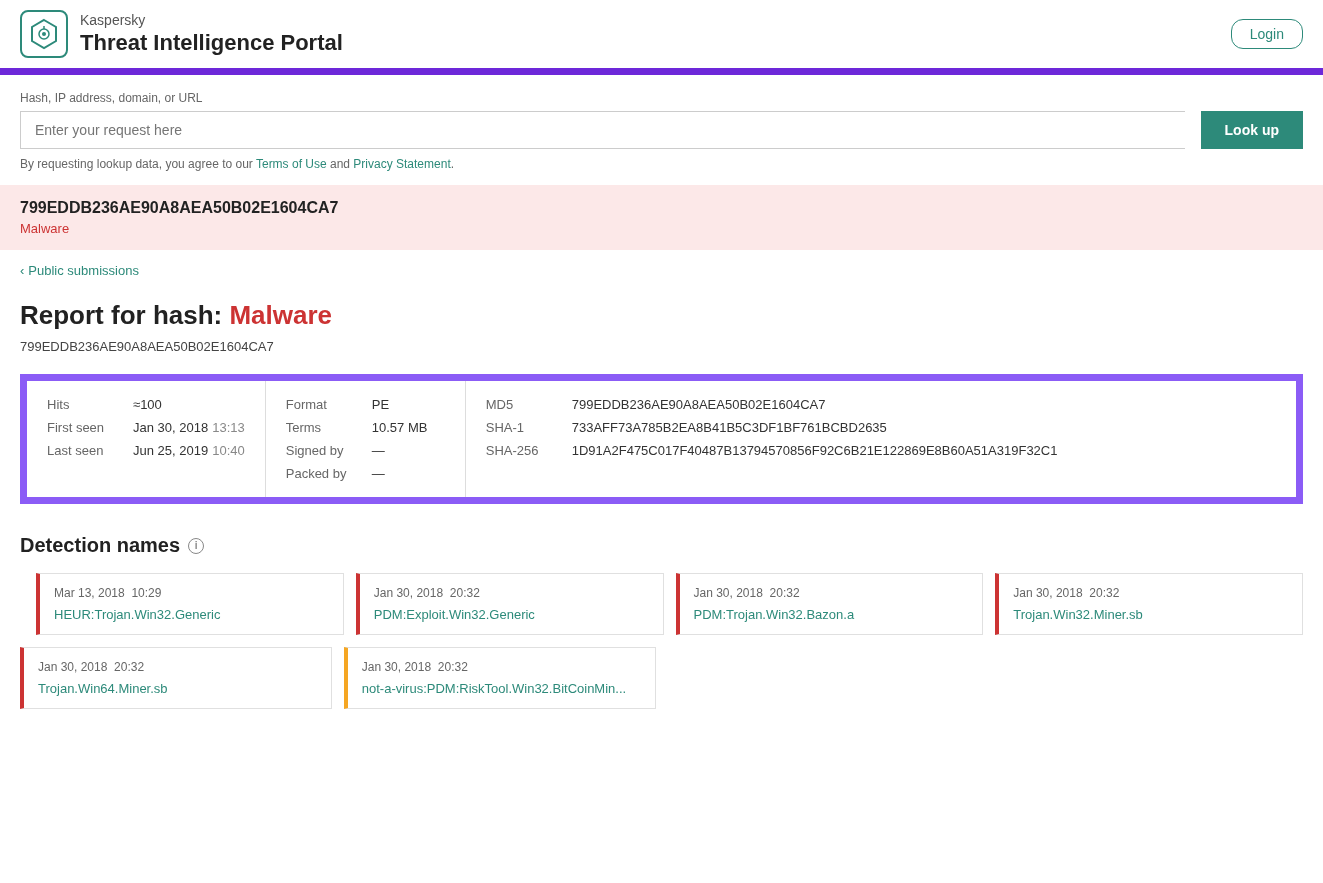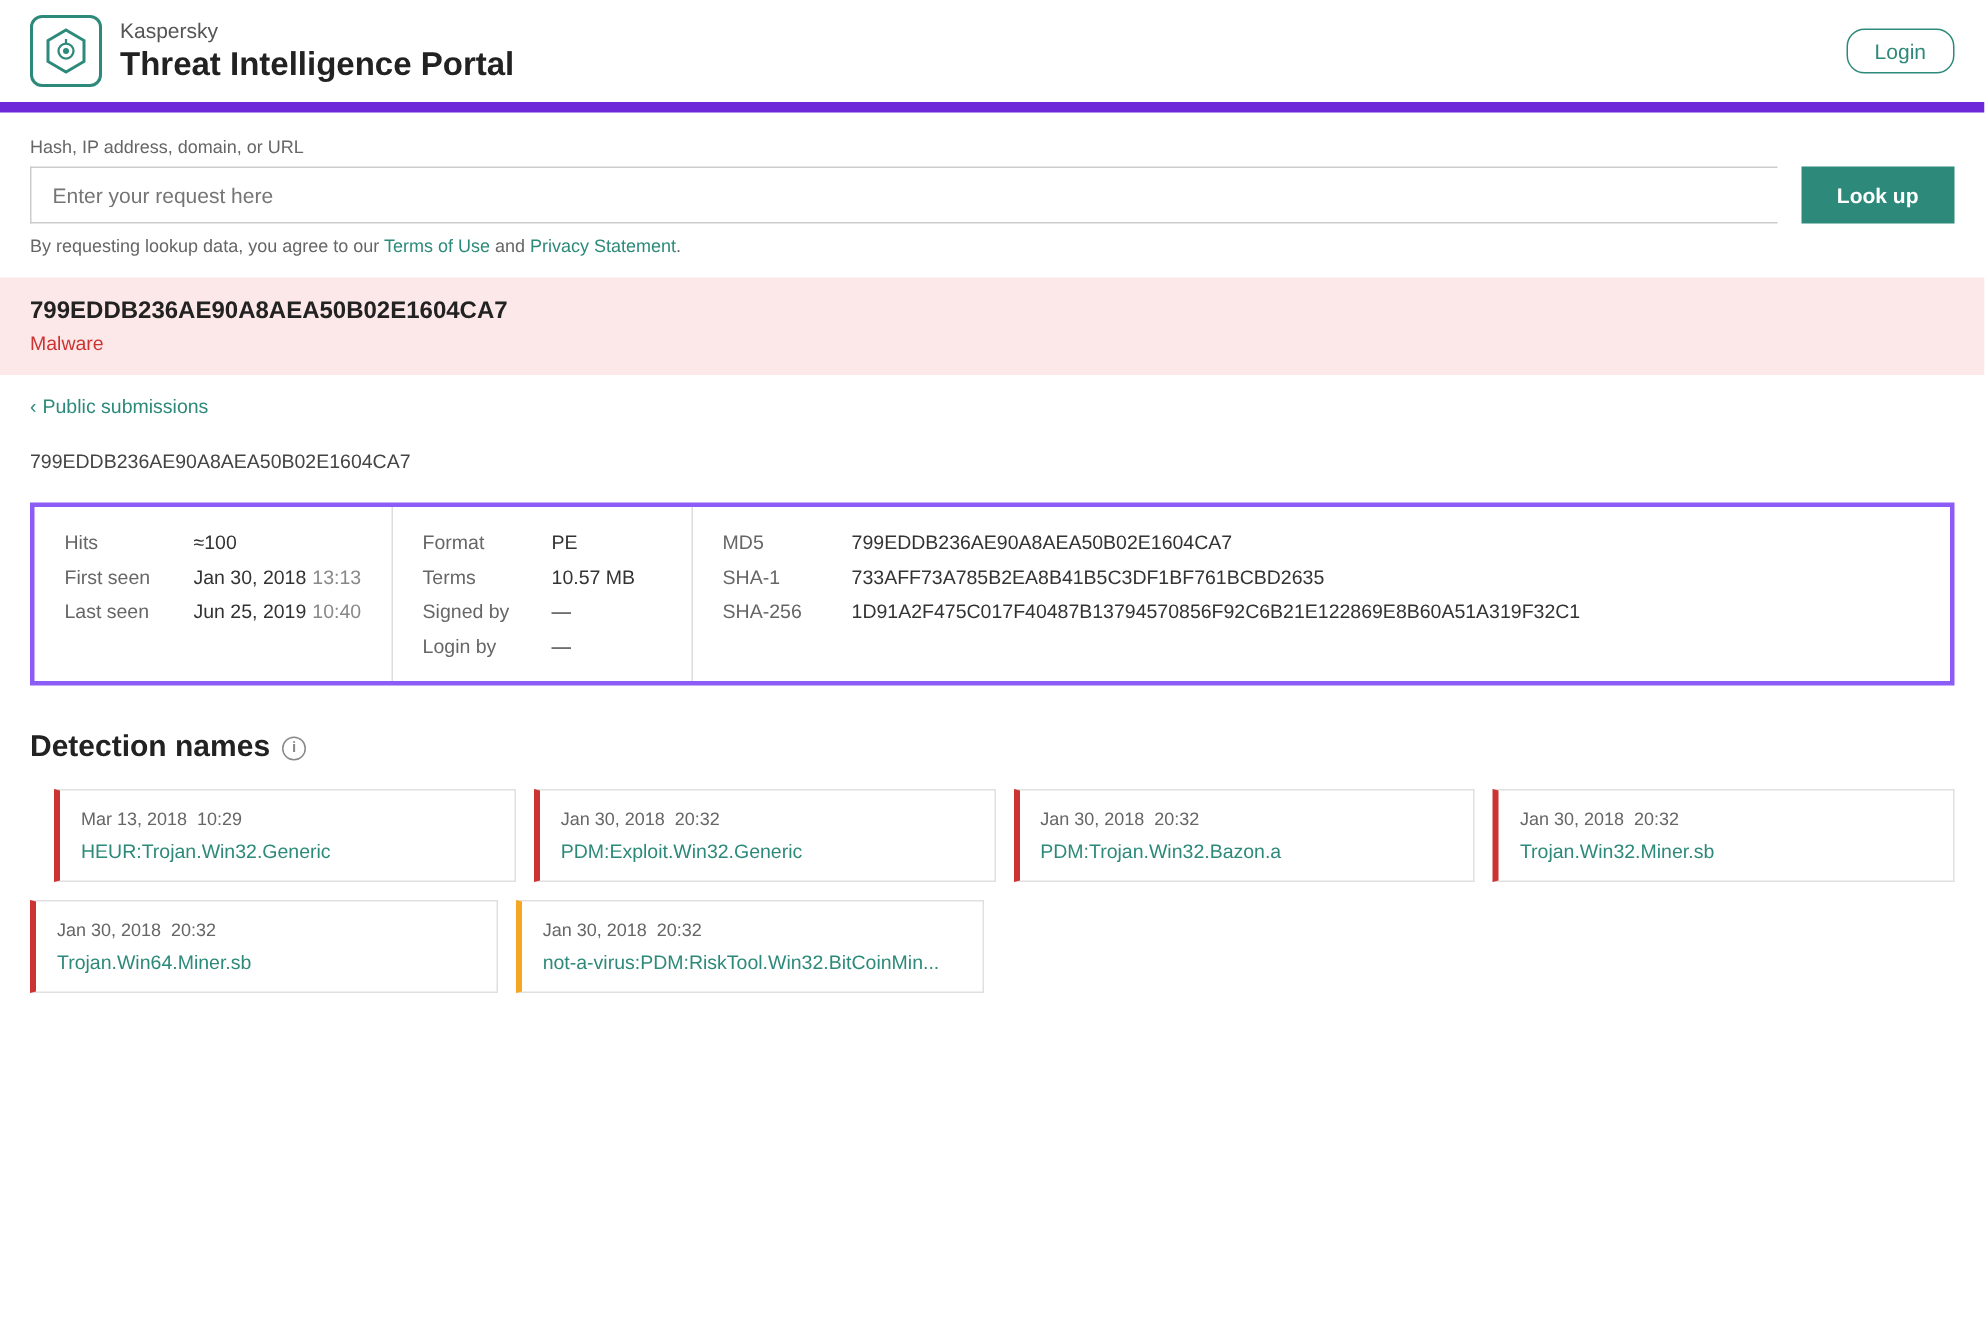--- a/index.html
+++ b/index.html
@@ -110,21 +110,21 @@
     .report-title .malware-word { color: #cc3333; }
 
     .hash-subtitle {
       font-size: 13px;
       color: #444;
       margin-bottom: 20px;
     }
 
     
     .info-table {
-      border: 3px solid #8b5cf6;
+      border: 7px solid #8b5cf6;
       display: flex;
       margin-bottom: 30px;
     }
     .info-col {
       padding: 16px 20px;
       border-right: 1px solid #ddd;
       min-width: 200px;
     }
     .info-col:last-child { border-right: none; flex: 1; }
     .info-row {
@@ -237,20 +237,23 @@
   <div class="hash-value">799EDDB236AE90A8AEA50B02E1604CA7</div>
   <div class="malware-status">Malware</div>
 </div>
 
 <div class="breadcrumb">
   <span class="breadcrumb-arrow">‹</span><a href="#">Public submissions</a>
 </div>
 
 <div class="main-content">
 
+  <div class="report-title">
+    <span>Report for hash: </span><span class="malware-word">Malware</span>
+  </div>
 
   <div class="hash-subtitle">799EDDB236AE90A8AEA50B02E1604CA7</div>
 
   <div class="info-table">
 
     <div class="info-col">
       <div class="info-row">
         <span class="info-key">Hits</span>
         <span class="info-val">≈100</span>
       </div>
@@ -275,21 +278,21 @@
       </div>
       <div class="info-row">
         <span class="info-key">Terms</span>
         <span class="info-val">10.57 MB</span>
       </div>
       <div class="info-row">
         <span class="info-key">Signed by</span>
         <span class="info-val">—</span>
       </div>
       <div class="info-row">
-        <span class="info-key">Login by</span>
+        <span class="info-key">Packed by</span>
         <span class="info-val">—</span>
       </div>
     </div>
 
     <div class="info-col">
       <div class="info-row">
         <span class="info-key">MD5</span>
         <span class="info-val">799EDDB236AE90A8AEA50B02E1604CA7</span>
       </div>
       <div class="info-row">

